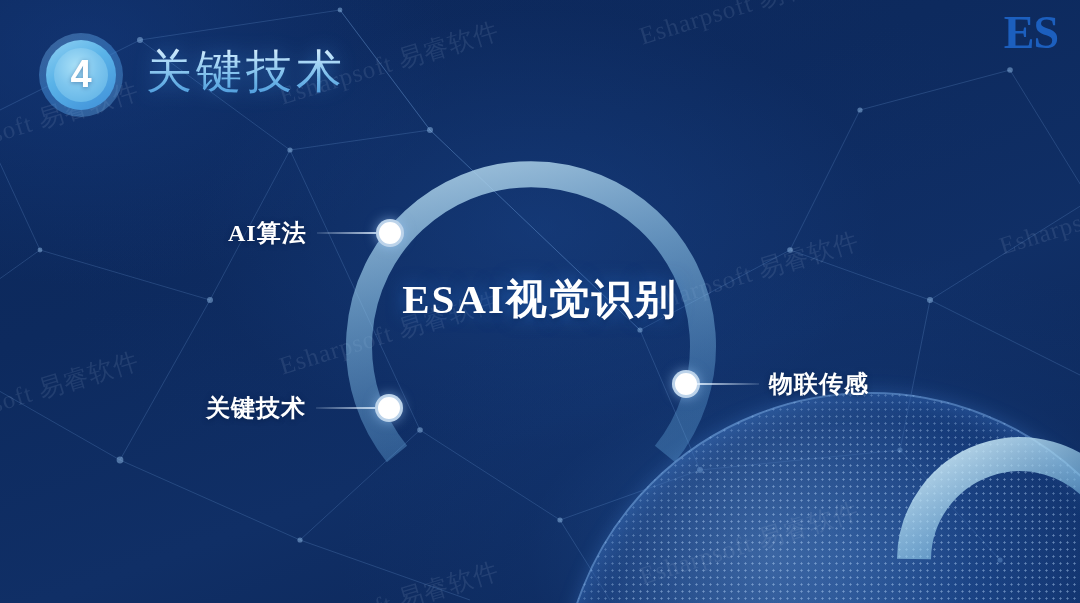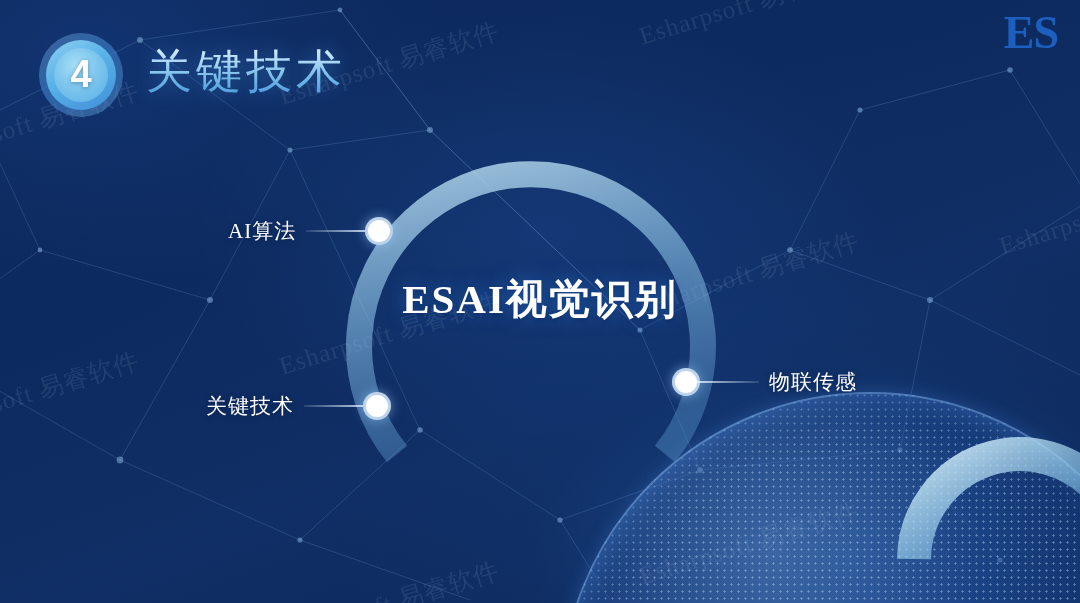--- a/index.html
+++ b/index.html
@@ -168,22 +168,22 @@
     font-weight:700;
     letter-spacing:2px;
     font-family:"Liberation Serif", serif;
     text-shadow:0 0 18px rgba(40,110,200,0.75), 0 2px 4px rgba(8,28,70,0.6);
   }
 
   
   .callout{ position:absolute; display:flex; align-items:center; }
   .callout .lbl{
     color:#ffffff;
-    font-size:21px;
-    font-weight:400;
+    font-size:24px;
+    font-weight:700;
     letter-spacing:1px;
     white-space:nowrap;
     font-family:"Liberation Serif", serif;
     text-shadow:0 1px 5px rgba(8,30,72,0.8);
   }
   .callout .line{
     height:2px;
     width:62px;
     background:linear-gradient(90deg, rgba(210,230,250,0.12) 0%, rgba(225,240,255,0.85) 100%);
   }

